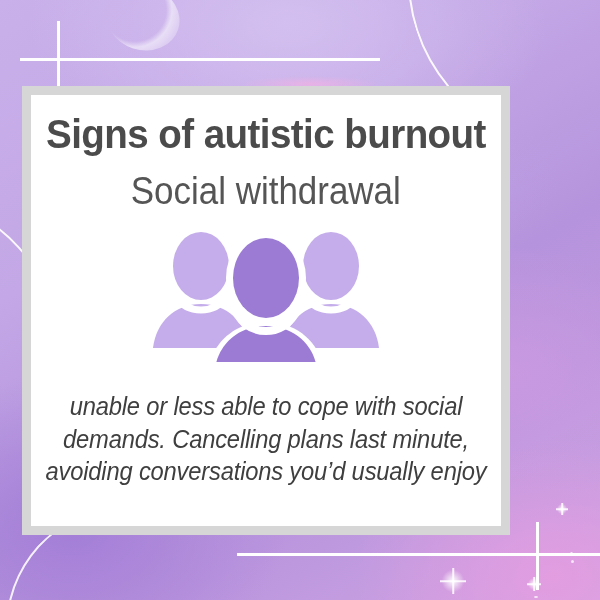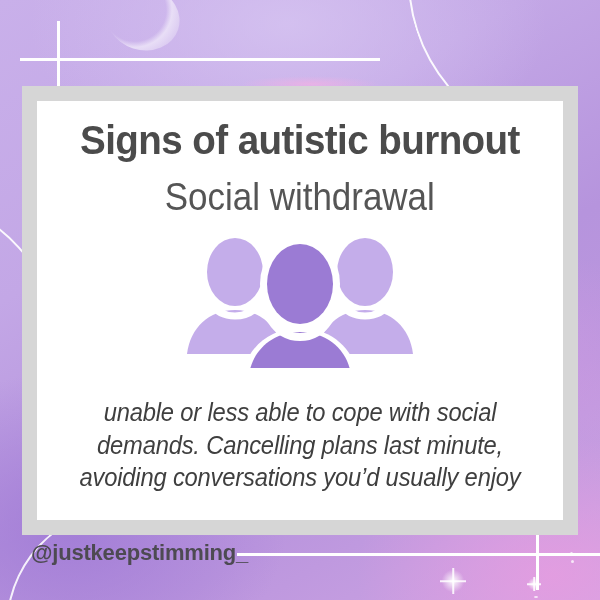--- a/index.html
+++ b/index.html
@@ -135,25 +135,25 @@
   .cross-tl-h { left: 20px;  top: 58px;  width: 360px; height: 3px; }
   .cross-tl-v { left: 57px;  top: 21px;  width: 3px;   height: 68px; }
   .cross-br-h { left: 237px; top: 553px; width: 363px; height: 3px; }
   .cross-br-v { left: 536px; top: 522px; width: 3px;   height: 68px; }
 
   
   .card {
     position: absolute;
     left: 22px;
     top: 86px;
-    width: 556px;
+    width: 488px;
     height: 449px;
     background: #d6d6d6;
     box-sizing: border-box;
-    padding: 15px;
+    padding: 9px;
   }
   .card-inner {
     width: 100%;
     height: 100%;
     background: #ffffff;
     box-sizing: border-box;
     display: flex;
     flex-direction: column;
     align-items: center;
   }
@@ -279,15 +279,14 @@
           </g>
           <path d="M84 88c7 11 17 17 29 17s22-6 29-17" stroke="#ffffff" stroke-width="8" fill="none" stroke-linecap="round"></path>
         </svg>
       </div>
 
       <p class="body-text">unable or less able to cope with social demands. Cancelling plans last minute, avoiding conversations you’d usually enjoy</p>
 
     </div>
   </div>
 
-  <div class="handle">@justkeepstimming_</div>
 
 </div>
 
 </body></html>

